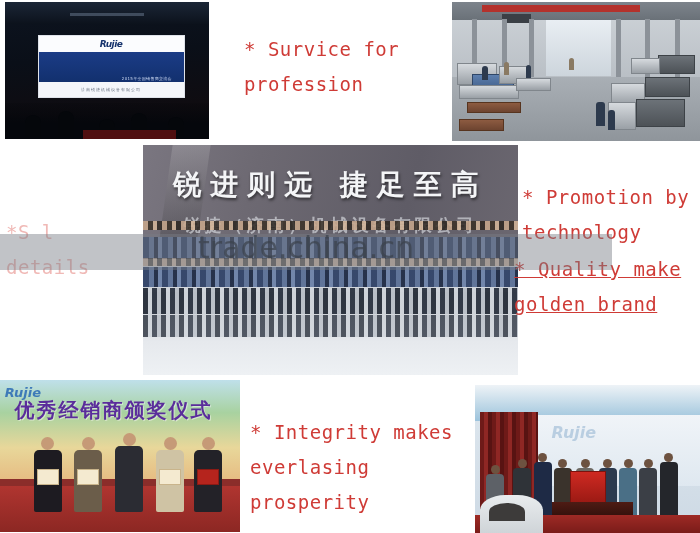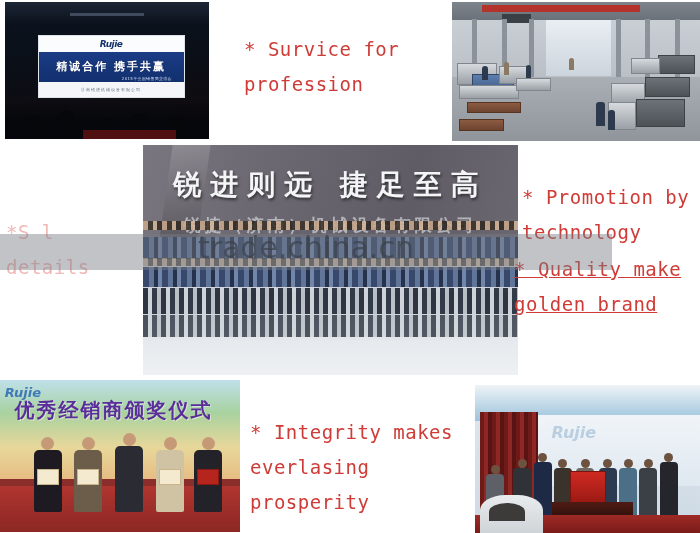--- a/index.html
+++ b/index.html
@@ -328,21 +328,20 @@
   <div class="photo" id="photo-conference-hall">
     <div class="inner">
       <div class="ph1-ceil"></div>
       <div class="ph1-ceil-strip"></div>
 
       <div class="ph1-screen">
         <div class="ph1-logo-row">
           <span class="ph1-logo">Rujie</span>
         </div>
         <div class="ph1-blue">
-          <span class="ph1-blue-cn">精诚合作  携手共赢</span>
           <span class="ph1-blue-sub">2015年全国销售商交流会</span>
         </div>
         <div class="ph1-white">
           <span class="ph1-white-cn">济南锐捷机械设备有限公司</span>
         </div>
       </div>
 
       <div class="ph1-crowd">
         <div class="ph1-head" style="left:10%"></div>
         <div class="ph1-head" style="left:26%;height:26px"></div>

